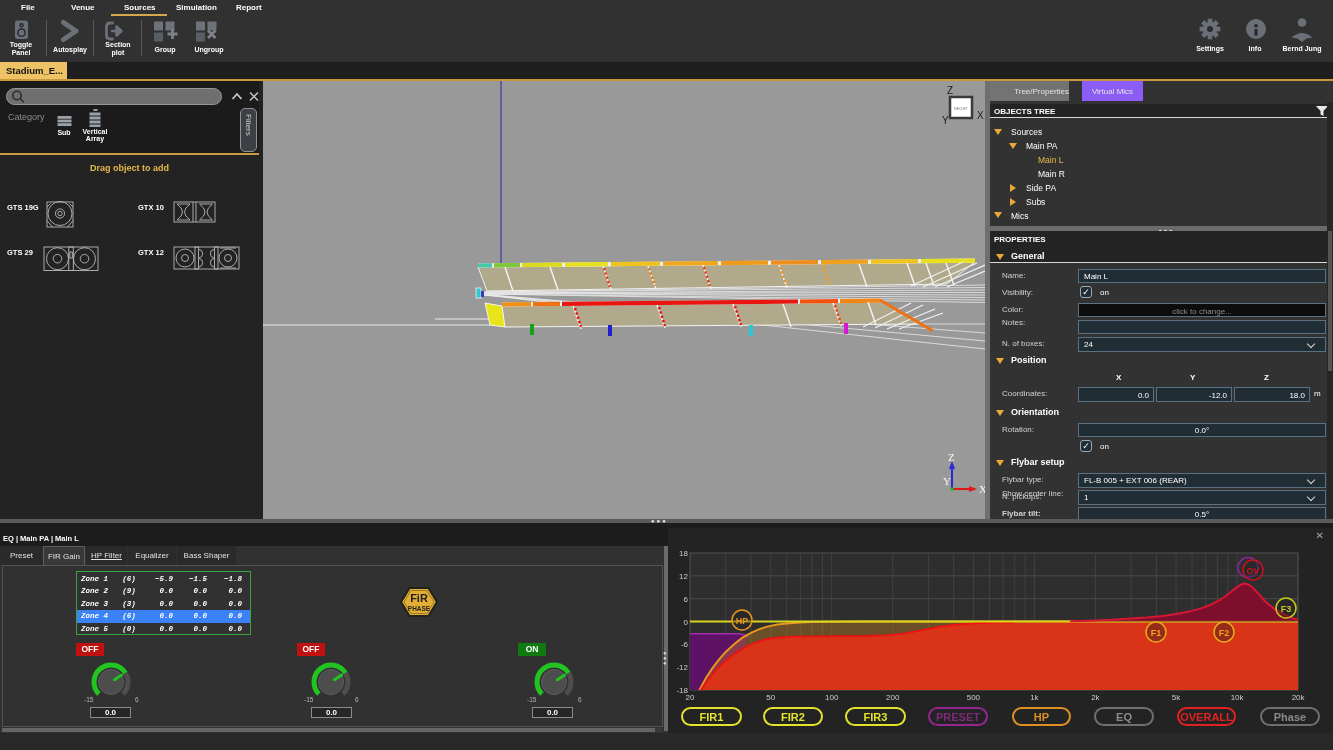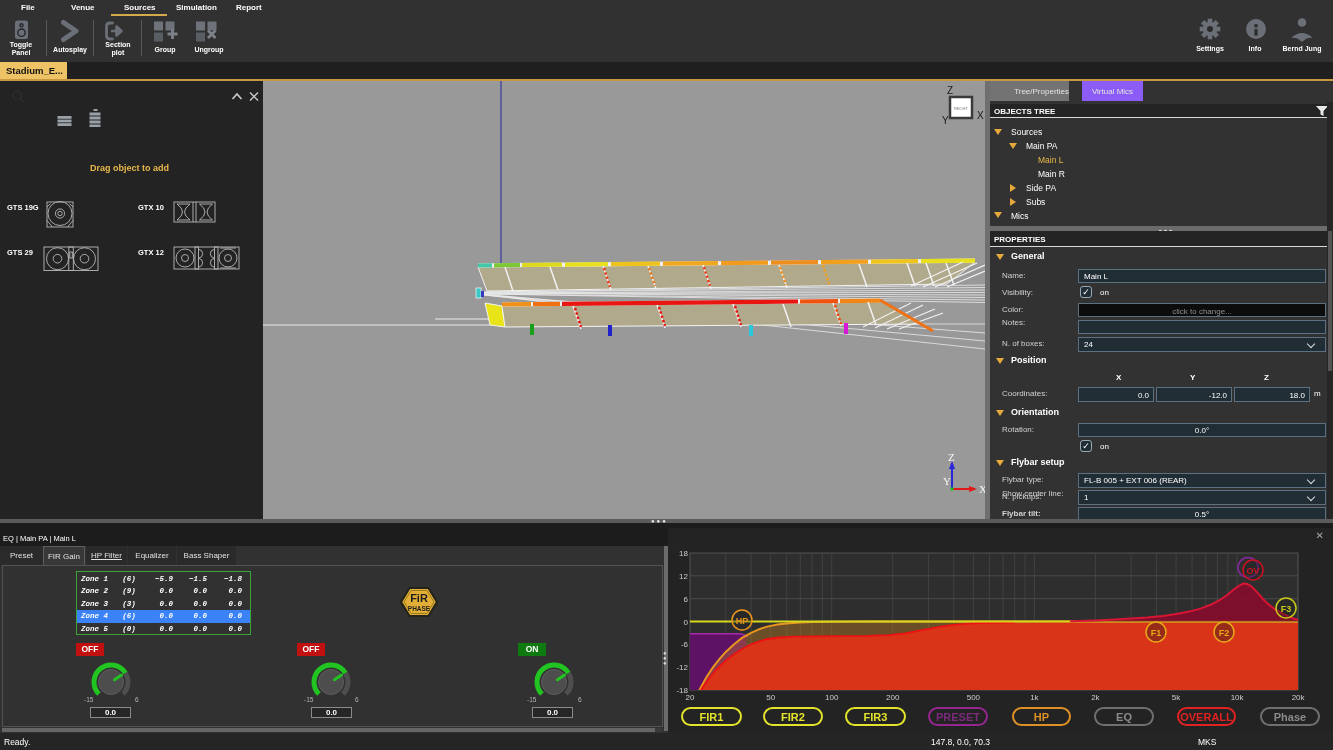--- a/index.html
+++ b/index.html
@@ -31,29 +31,29 @@
 #viewport { left:263px; top:81px; width:722px; height:440px; background:#999999; }
 #vp-sep { left:985px; top:81px; width:5px; height:440px; background:#6f6f6f; }
 
 #rightpanel { left:990px; top:81px; width:343px; height:440px; background:#323232; overflow:hidden; }
 .rp-tab { position:absolute; top:0; height:20px; font-size:8px; color:#e3e3e3; text-align:center; padding-top:6px; }
 #rp-hdr1 { position:absolute; left:0; top:23px; width:343px; height:14px; background:#242424; border-bottom:1px solid #d9d9d9; color:#fff; font-size:8px; font-weight:bold; padding:3px 0 0 4px; }
 .treerow { position:absolute; color:#fff; font-size:8.5px; }
 .tri-d { position:absolute; width:0; height:0; border-left:4px solid transparent; border-right:4px solid transparent; border-top:6px solid #e8a93c; }
 .tri-r { position:absolute; width:0; height:0; border-top:4px solid transparent; border-bottom:4px solid transparent; border-left:6px solid #e8a93c; }
 #rp-split { position:absolute; left:0; top:145px; width:343px; height:5px; background:#6b6b6b; }
-#rp-hdr2 { position:absolute; left:0; top:150px; width:343px; height:16px; background:#242424; border-bottom:1px solid #d9d9d9; color:#fff; font-size:8px; font-weight:bold; padding:4px 0 0 4px; }
+#rp-hdr2 { position:absolute; left:0; top:150px; width:343px; height:32px; background:#242424; border-bottom:1px solid #d9d9d9; color:#fff; font-size:8px; font-weight:bold; padding:4px 0 0 4px; }
 .sechdr { position:absolute; color:#fff; font-size:9px; font-weight:bold; }
 .plabel { position:absolute; color:#d2d2d2; font-size:8px; }
 .pinput { position:absolute; background:#212d35; border:1px solid #5b7080; color:#fff; font-size:8px; line-height:11px; }
 .chevron { position:absolute; width:6px; height:6px; border-right:1.6px solid #dcdcdc; border-bottom:1.6px solid #dcdcdc; transform:rotate(45deg); }
 .pcheck { position:absolute; width:12px; height:12px; background:#212d35; border:1px solid #9aaab5; border-radius:3px; color:#fff; font-size:9px; text-align:center; line-height:11px; }
 
 #eqpanel { left:0; top:528px; width:1333px; height:205px; background:#313131; }
-#eq-hdr { position:absolute; left:0; top:0; width:1190px; height:18px; background:#1c1c1c; color:#fff; font-size:7.5px; font-weight:normal; padding:6px 0 0 3px; }
+#eq-hdr { position:absolute; left:0; top:0; width:1190px; height:18px; background:#1c1c1c; color:#fff; font-size:7.5px; font-weight:bold; padding:6px 0 0 3px; }
 .eqtab { position:absolute; top:18px; height:19px; font-size:8px; color:#e0e0e0; text-align:center; padding-top:5px; }
 #eq-left { position:absolute; left:2px; top:37px; width:661px; height:162px; background:#313131; border:1px solid #535353; }
 #zonetable { position:absolute; left:76px; top:42.5px; width:175px; height:64px; border:1px solid #3aa33a; font-family:"Liberation Mono", monospace; font-size:7.5px; font-weight:bold; color:#fff; }
 .zrow { position:absolute; left:0; width:173px; height:12.4px; line-height:12.4px;font-style:italic; }
 .zc { position:absolute; top:0; }
 .badge { position:absolute; width:28px; height:13px; color:#fff; font-size:8.5px; font-weight:bold; text-align:center; line-height:13px; }
 .valbox { position:absolute; width:41px; height:11px; background:#262626; border:1px solid #8a8a8a; color:#fff; font-size:8px; font-weight:bold; text-align:center; line-height:10px; }
 .scalelbl { position:absolute; color:#b5b5b5; font-size:6.5px; }
 #eq-split { position:absolute; left:664px; top:18px; width:4px; height:185px; background:#6b6b6b; }
 #chartarea { position:absolute; left:668px; top:0px; width:665px; height:205px; background:#232323; }
@@ -130,20 +130,29 @@
   <div class="tlabel" style="left:1186px; top:45px; width:48px;">Settings</div>
   <div class="tlabel" style="left:1243px; top:45px; width:24px;">Info</div>
   <div class="tlabel" style="left:1272px; top:45px; width:60px;">Bernd Jung</div>
 
   <div class="abs" id="tabrow">
       <div id="doctab">Stadium_E...</div>
     </div>
   <div id="goldline"></div>
 
   <div class="abs" id="leftpanel">
+    <div id="lp-top">
+      <div id="searchpill"></div>
+      <div id="lp-cat">Category</div>
+      <div class="lp-iconlabel" style="left:50px; top:48px; width:28px;">Sub</div>
+      <div class="lp-iconlabel" style="left:78px; top:47px; width:34px;">Vertical<br>Array</div>
+      <div id="filtersbtn">
+          <span>Filters</span>
+        </div>
+    </div>
     <div id="dragtext">Drag object to add</div>
     <div class="objlabel" style="left:7px; top:122px;">GTS 19G</div>
     <div class="objlabel" style="left:138px; top:122px;">GTX 10</div>
     <div class="objlabel" style="left:7px; top:166.5px;">GTS 29</div>
     <div class="objlabel" style="left:138px; top:166.5px;">GTX 12</div>
     <svg class="abs" style="left:0; top:0;" width="263" height="440" viewBox="0 0 263 440">
       <circle cx="17" cy="14.5" r="4.2" fill="none" stroke="#2d2d2d" stroke-width="1.6"></circle>
       <path d="M20.3 17.8 L24 21.5" stroke="#2d2d2d" stroke-width="1.6"></path>
       <path d="M232.5 18 L237 13 L241.5 18" fill="none" stroke="#c6c6c6" stroke-width="1.8"></path>
       <path d="M250 11.5 L258 19.5 M258 11.5 L250 19.5" stroke="#c6c6c6" stroke-width="1.5"></path>
@@ -567,18 +576,13 @@
     <div class="chbtn" style="left:763px; width:60px; border-color:#e3e32b; color:#e3e32b;">FIR2</div>
     <div class="chbtn" style="left:845px; width:61px; border-color:#e3e32b; color:#e3e32b;">FIR3</div>
     <div class="chbtn" style="left:928px; width:60px; border-color:#93268f; color:#7c2a7c;">PRESET</div>
     <div class="chbtn" style="left:1012px; width:59px; border-color:#df9025; color:#df9025;">HP</div>
     <div class="chbtn" style="left:1094px; width:60px; border-color:#6f6f6f; color:#8a8a8a;">EQ</div>
     <div class="chbtn" style="left:1177px; width:59px; border-color:#e02222; color:#e02222;">OVERALL</div>
     <div class="chbtn" style="left:1260px; width:60px; border-color:#6f6f6f; color:#8a8a8a;">Phase</div>
     <div style="position:absolute; right:9px; top:2px; color:#a8a8a8; font-size:10px;">✕</div>
   </div>
 
-  <div class="abs" id="statusbar">
-    <span style="position:absolute; left:4px; top:4px;">Ready.</span>
-    <span style="position:absolute; left:931px; top:4px;">147.8, 0.0, 70.3</span>
-    <span style="position:absolute; left:1198px; top:4px;">MKS</span>
-  </div>
 </div>
 
 </body></html>

